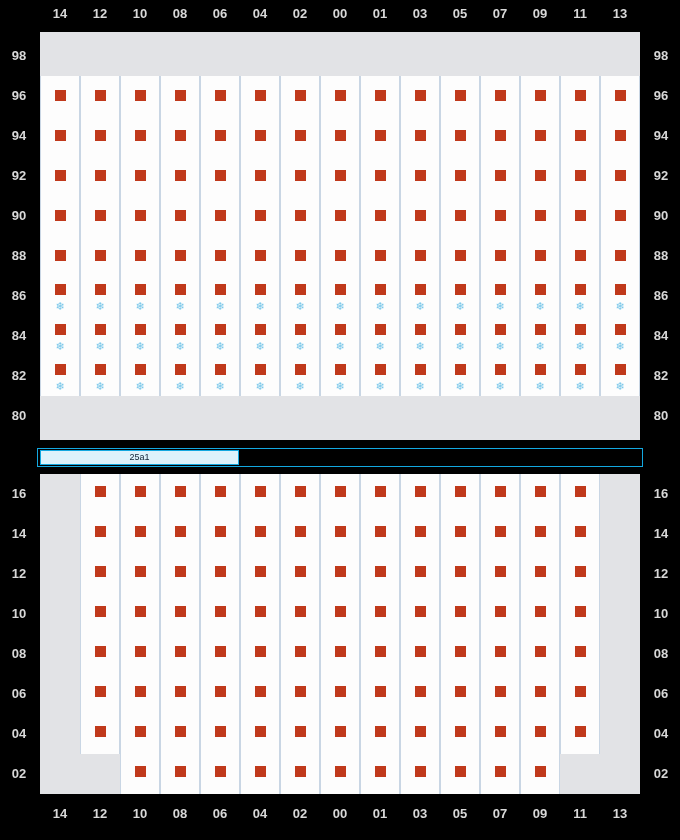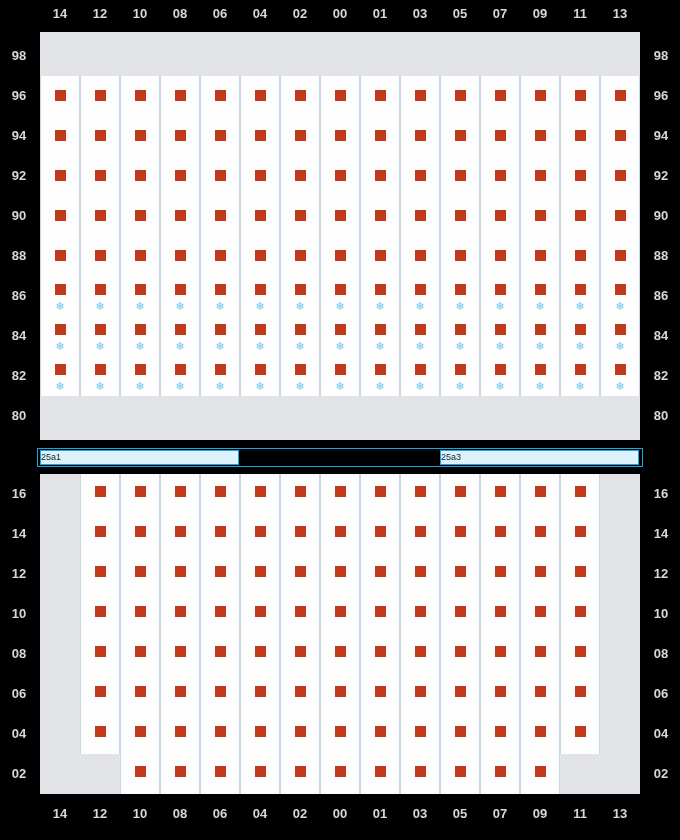--- a/index.html
+++ b/index.html
@@ -23,21 +23,21 @@
   .seat{
     position:absolute;width:11px;height:11px;background:#c0391b;
   }
   .snow{
     position:absolute;width:12px;height:12px;color:#6fc3e8;font-size:11px;
     line-height:12px;text-align:center;
   }
   .zone{
     position:absolute;height:15px;box-sizing:border-box;
     background:#ddf2fb;border:1px solid #13a8e0;
-    color:#123; font-size:9px; line-height:13px; text-align:left;
+    color:#123; font-size:9px; line-height:13px; text-align:center;
   }
   .zonebar-outer{
     position:absolute;box-sizing:border-box;border:1px solid #13a8e0;background:#000;
   }
 </style>
 </head>
 <body>
 
 <div id="stage">
     <div class="col-label" style="left: 40px; top: 6px; width: 40px;">14</div>
@@ -356,21 +356,20 @@
     <div class="seat" style="left: 494.5px; top: 364px;"></div>
     <div class="snow" style="left: 494px; top: 380px;">❄</div>
     <div class="seat" style="left: 534.5px; top: 364px;"></div>
     <div class="snow" style="left: 534px; top: 380px;">❄</div>
     <div class="seat" style="left: 574.5px; top: 364px;"></div>
     <div class="snow" style="left: 574px; top: 380px;">❄</div>
     <div class="seat" style="left: 614.5px; top: 364px;"></div>
     <div class="snow" style="left: 614px; top: 380px;">❄</div>
     <div class="zonebar-outer" style="left: 37px; top: 448px; width: 606px; height: 19px;"></div>
     <div class="zone" style="left: 40px; top: 450px; width: 199px;">25a1</div>
-    <div class="zone" style="left: 440px; top: 450px; width: 199px;">25a3</div>
     <div class="panel" style="left: 40px; top: 474px; width: 600px; height: 320px;"></div>
     <div class="gridcell" style="left: 80px; top: 474px; width: 40px; height: 40px;"></div>
     <div class="gridcell" style="left: 120px; top: 474px; width: 40px; height: 40px;"></div>
     <div class="gridcell" style="left: 160px; top: 474px; width: 40px; height: 40px;"></div>
     <div class="gridcell" style="left: 200px; top: 474px; width: 40px; height: 40px;"></div>
     <div class="gridcell" style="left: 240px; top: 474px; width: 40px; height: 40px;"></div>
     <div class="gridcell" style="left: 280px; top: 474px; width: 40px; height: 40px;"></div>
     <div class="gridcell" style="left: 320px; top: 474px; width: 40px; height: 40px;"></div>
     <div class="gridcell" style="left: 360px; top: 474px; width: 40px; height: 40px;"></div>
     <div class="gridcell" style="left: 400px; top: 474px; width: 40px; height: 40px;"></div>

